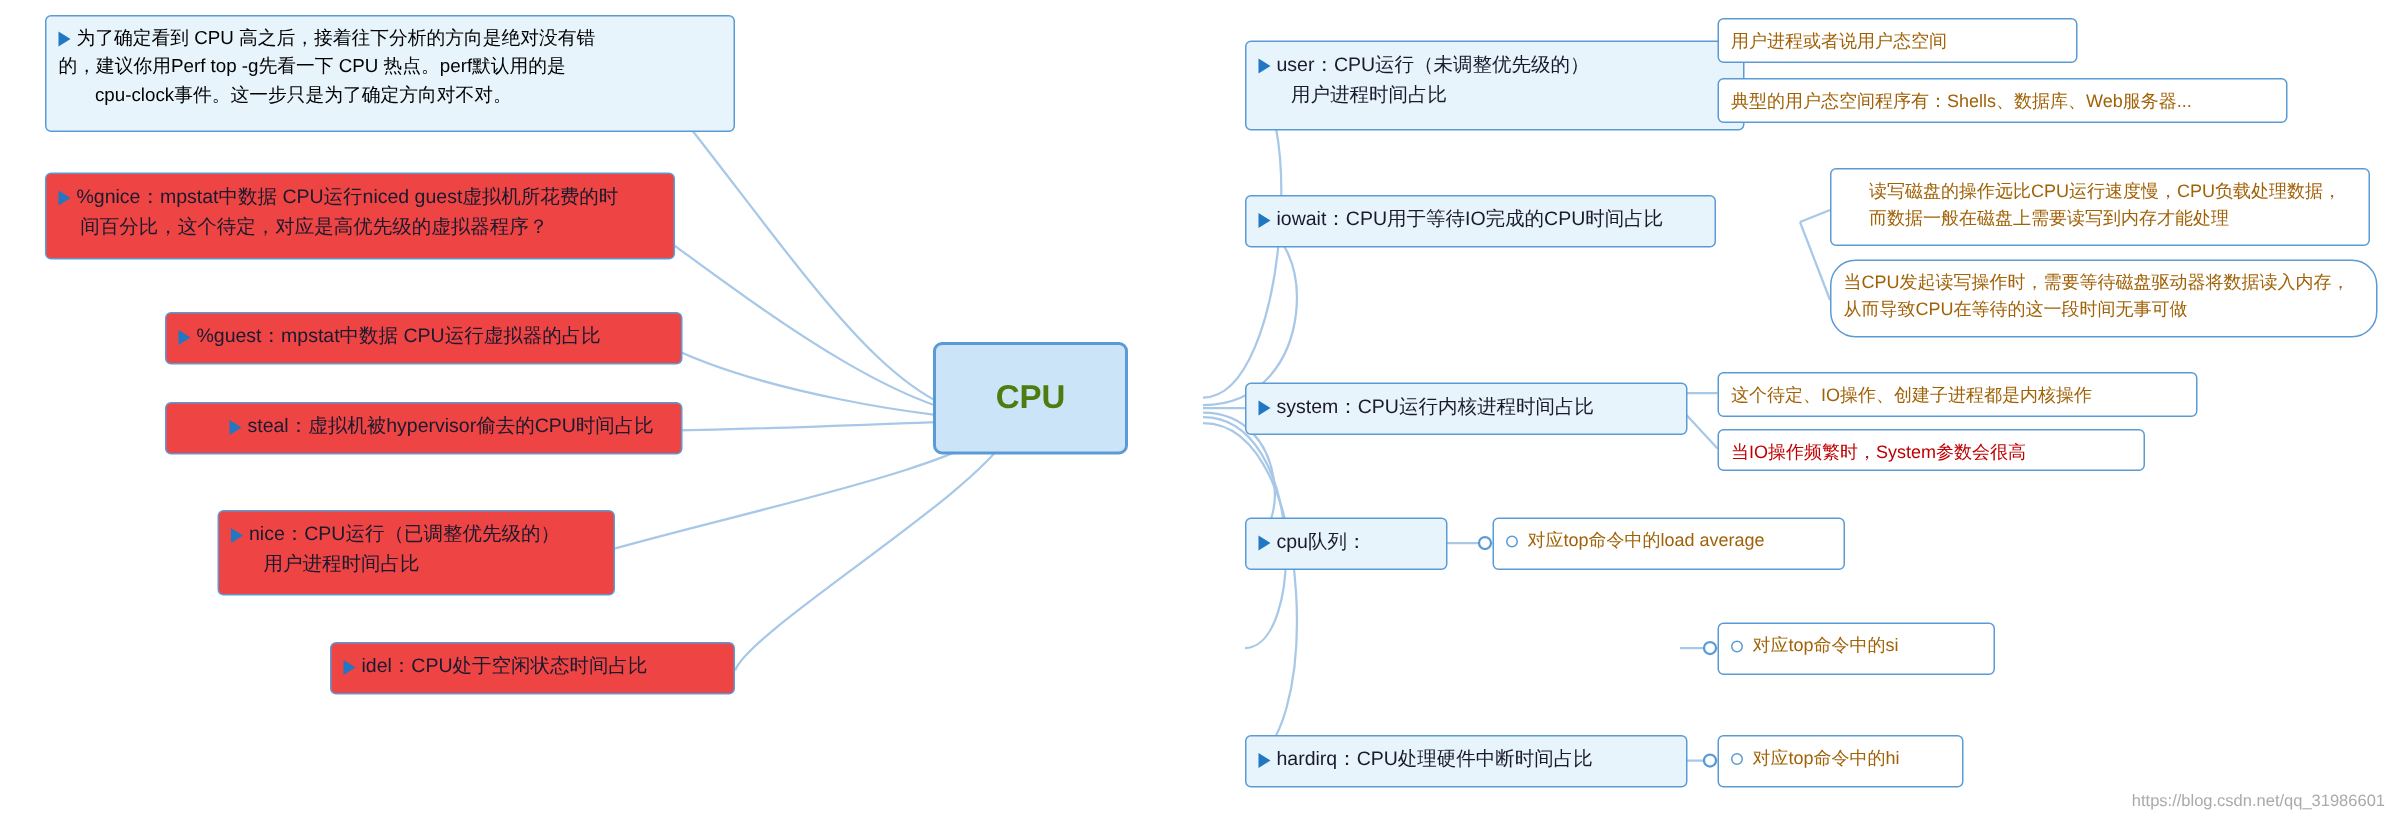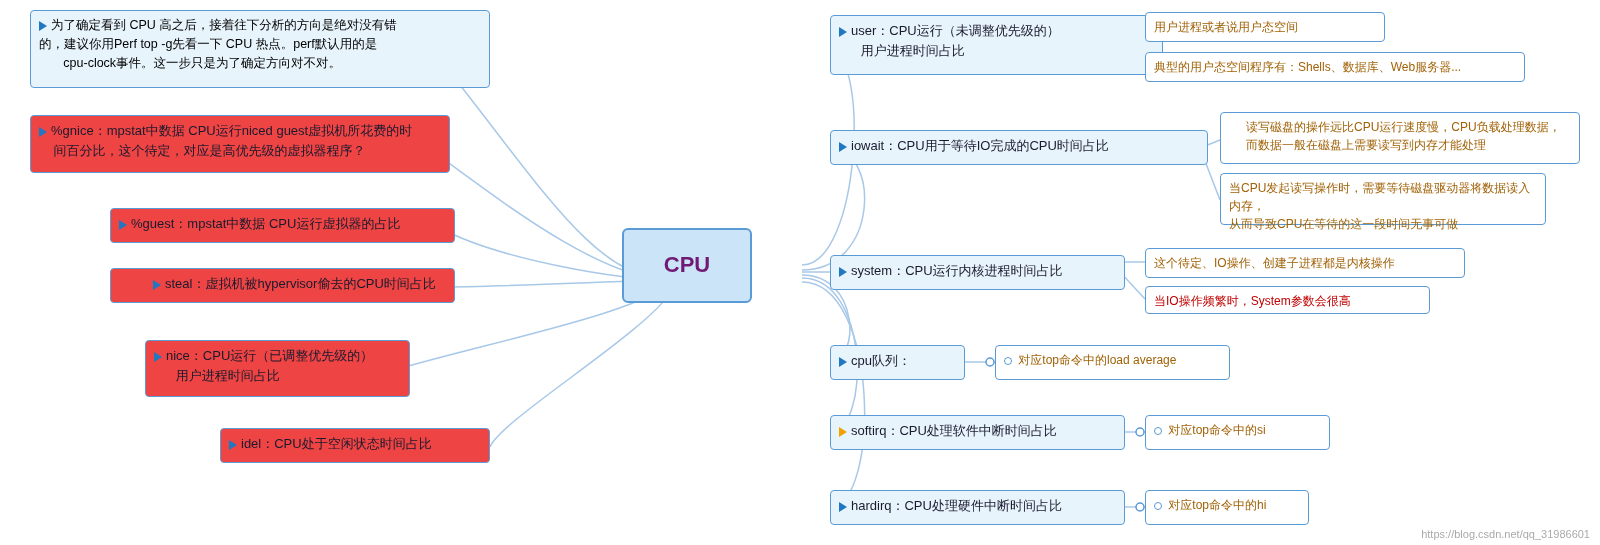--- a/index.html
+++ b/index.html
@@ -33,21 +33,21 @@
       padding: 5px 8px;
       z-index: 1;
       line-height: 1.5;
     }
     .node-center {
       background: #cce4f7;
       border: 2px solid #5b9bd5;
       border-radius: 6px;
       font-size: 22px;
       font-weight: bold;
-      color: #701a75;
+      color: #4d7c0f;
       text-align: center;
       padding: 18px 20px;
     }
     .node-main {
       background: #e8f4fc;
       border: 1.5px solid #5b9bd5;
       color: #1a1a2e;
       font-size: 13px;
     }
     .node-sub {
@@ -186,46 +186,46 @@
       &nbsp;&nbsp;&nbsp;&nbsp;&nbsp;&nbsp;用户进程时间占比
     </span>
   </div>
 
   <div class="node node-left" style="left:220px; top:428px; width:270px; height:35px;">
     <span>
       <span class="triangle-right"></span>idel：CPU处于空闲状态时间占比
     </span>
   </div>
 
-  <div class="node node-main" style="left:830px; top:15px; width:333px; height:60px;">
+  <div class="node node-main" style="left:830px; top:27px; width:333px; height:60px;">
     <span>
       <span class="triangle-right"></span>user：CPU运行（未调整优先级的）<br>
       &nbsp;&nbsp;&nbsp;&nbsp;&nbsp;&nbsp;用户进程时间占比
     </span>
   </div>
 
   <div class="node node-sub" style="left:1145px; top:12px; width:240px; height:30px;">
     <span>用户进程或者说用户态空间</span>
   </div>
 
   <div class="node node-sub" style="left:1145px; top:52px; width:380px; height:30px;">
     <span>典型的用户态空间程序有：Shells、数据库、Web服务器...</span>
   </div>
 
-  <div class="node node-main" style="left:830px; top:130px; width:378px; height:35px;">
+  <div class="node node-main" style="left:830px; top:130px; width:314px; height:35px;">
     <span>
       <span class="triangle-right"></span>iowait：CPU用于等待IO完成的CPU时间占比
     </span>
   </div>
 
   <div class="node node-sub" style="left:1220px; top:112px; width:360px; height:52px;padding-left:25px;">
     <span>读写磁盘的操作远比CPU运行速度慢，CPU负载处理数据，<br>而数据一般在磁盘上需要读写到内存才能处理</span>
   </div>
 
-  <div class="node node-sub" style="left:1220px; top:173px; width:326px; height:52px;">
+  <div class="node node-sub" style="left:1220px; top:173px; width:365px; height:52px;border-radius:17px;">
     <span>当CPU发起读写操作时，需要等待磁盘驱动器将数据读入内存，<br>从而导致CPU在等待的这一段时间无事可做</span>
   </div>
 
   <div class="node node-main" style="left:830px; top:255px; width:295px; height:35px;">
     <span>
       <span class="triangle-right"></span>system：CPU运行内核进程时间占比
     </span>
   </div>
 
   <div class="node node-sub" style="left:1145px; top:248px; width:320px; height:30px;">
@@ -240,25 +240,20 @@
     <span>
       <span class="triangle-right"></span>cpu队列：
     </span>
   </div>
 
   <div class="node node-sub" style="left:995px; top:345px; width:235px; height:35px;">
     <span class="small-circle"></span>
     <span>对应top命令中的load average</span>
   </div>
 
-  <div class="node node-main" style="left:830px; top:415px; width:295px; height:35px;">
-    <span>
-      <span class="triangle-right-orange"></span>softirq：CPU处理软件中断时间占比
-    </span>
-  </div>
 
   <div class="node node-sub" style="left:1145px; top:415px; width:185px; height:35px;">
     <span class="small-circle"></span>
     <span>对应top命令中的si</span>
   </div>
 
   <div class="node node-main" style="left:830px; top:490px; width:295px; height:35px;">
     <span>
       <span class="triangle-right"></span>hardirq：CPU处理硬件中断时间占比
     </span>

